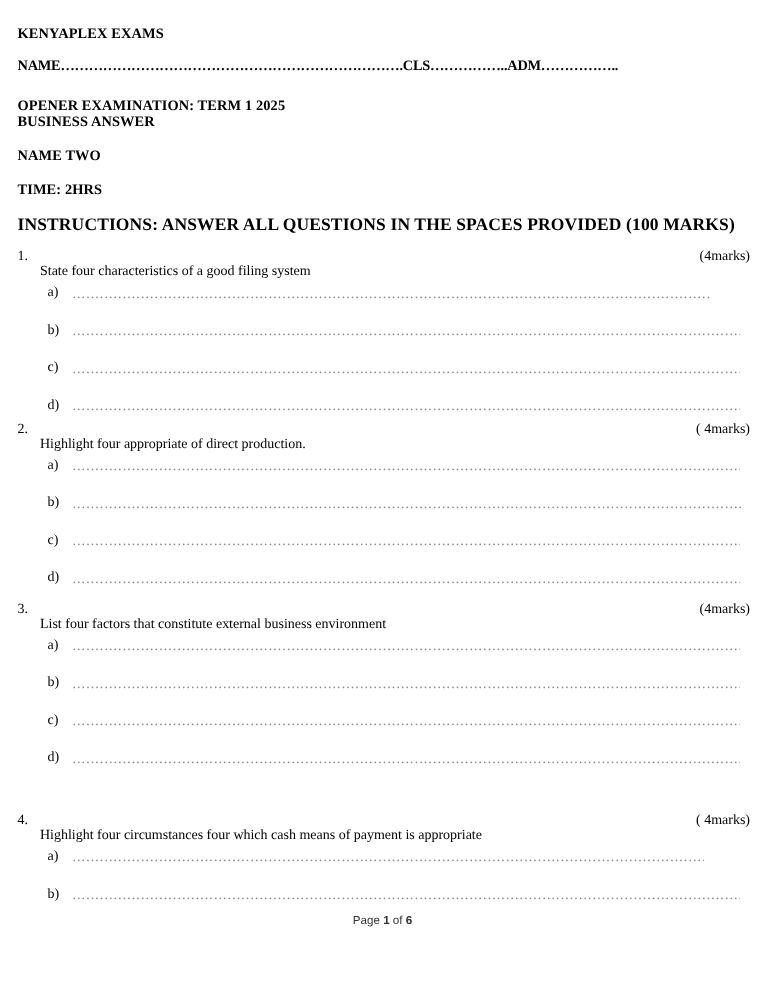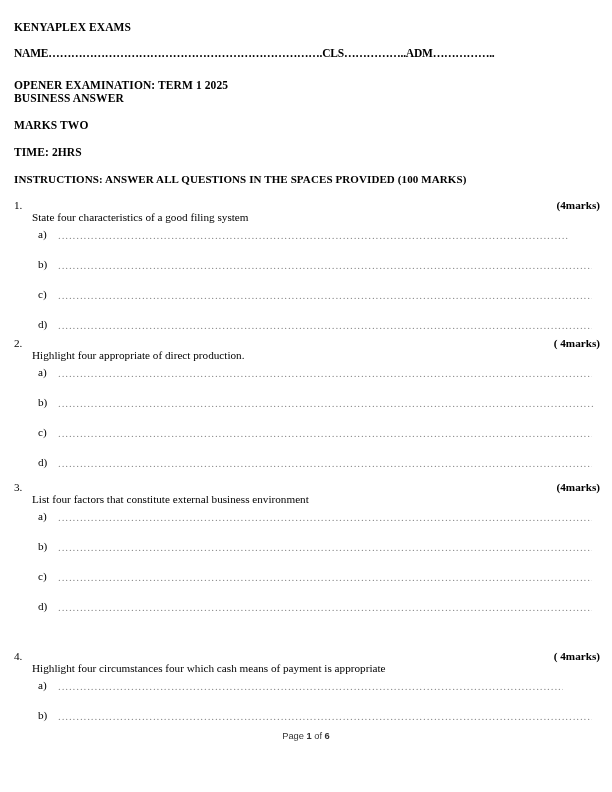--- a/index.html
+++ b/index.html
@@ -30,21 +30,21 @@
     font-size: 11.5px;
     letter-spacing: 0.1px;
     white-space: nowrap;
   }
   #exam-board        { top: 21px; }
   #name-line         { top: 47px; left: 14px; right: 29px; }
   #exam-title        { top: 79px; }
   #exam-subject      { top: 92px; }
   #form-level        { top: 119px; }
   #exam-duration     { top: 146px; }
-  #instructions-line { top: 173px; font-size: 11px; }
+  #instructions-line { top: 173px; font-size: 14px; }
 
   
   .fillline {
     display: block;
     font-weight: bold;
     font-size: 11.5px;
     white-space: nowrap;
     overflow: hidden;
     letter-spacing: -0.2px;
   }
@@ -72,21 +72,20 @@
     left: 18px;
     top: 12px;
     white-space: nowrap;
   }
   .q-marks {
     position: absolute;
     right: 0;
     top: 0;
     white-space: pre;
     font-size: 11.2px;
-    font-weight: bold;
   }
 
   
   .ans-row {
     position: relative;
     height: 30px;
     font-size: 11.2px;
   }
   .ans-label {
     position: absolute;
@@ -126,21 +125,21 @@
   <div class="hdr" id="exam-board">KENYAPLEX EXAMS</div>
 
   <div class="hdr" id="name-line">
     <span class="fillline">NAME……………………………………………………………….CLS……………..ADM……………..</span>
   </div>
 
   <div class="hdr" id="exam-title">OPENER EXAMINATION: TERM 1 2025</div>
 
   <div class="hdr" id="exam-subject">BUSINESS ANSWER</div>
 
-  <div class="hdr" id="form-level">MARKS TWO</div>
+  <div class="hdr" id="form-level">NAME TWO</div>
 
   <div class="hdr" id="exam-duration">TIME: 2HRS</div>
 
   <div class="hdr" id="instructions-line">INSTRUCTIONS: ANSWER ALL QUESTIONS IN THE SPACES PROVIDED (100 MARKS)</div>
 
   <div id="questions-container">
       <div class="question" style="top: 199px;">
         <div class="q-head">
           <span class="q-num">1.</span>
           <span class="q-text">State four characteristics of a good filing system</span>

